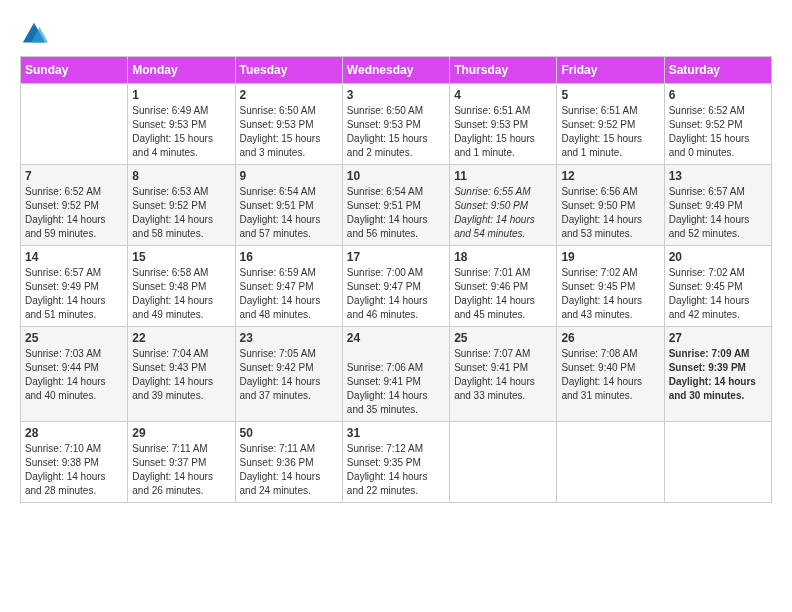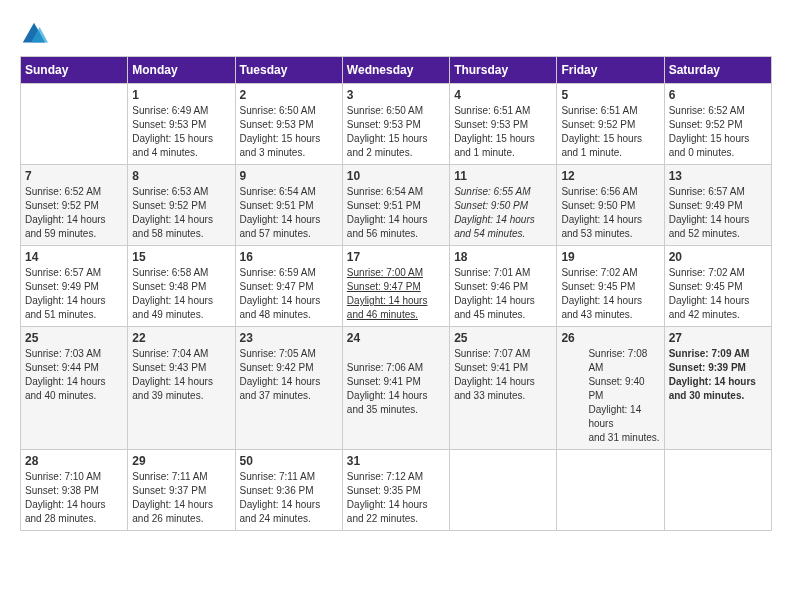--- a/index.html
+++ b/index.html
@@ -46,21 +46,21 @@
     .location-title {
       font-size: 14px;
       color: #555;
     }
     table {
       width: 100%;
       border-collapse: collapse;
       table-layout: fixed;
     }
     thead tr th {
-      background-color: #4c1d95;
+      background-color: #d946ef;
       color: #fff;
       font-size: 12px;
       font-weight: bold;
       padding: 6px 4px;
       text-align: left;
       border: 1px solid #ccc;
     }
     tbody tr td {
       border: 1px solid #ccc;
       vertical-align: top;
@@ -235,21 +235,21 @@
         </td>
         <td>
           <span class="day-number">16</span>
           <div class="cell-content" style="white-space: pre-line;">Sunrise: 6:59 AM
 Sunset: 9:47 PM
 Daylight: 14 hours
 and 48 minutes.</div>
         </td>
         <td>
           <span class="day-number">17</span>
-          <div class="cell-content" style="white-space: pre-line; text-decoration: underline;">Sunrise: 7:00 AM
+          <div class="cell-content" style="white-space: pre-line;">Sunrise: 7:00 AM
 Sunset: 9:47 PM
 Daylight: 14 hours
 and 46 minutes.</div>
         </td>
         <td>
           <span class="day-number">18</span>
           <div class="cell-content" style="white-space: pre-line;">Sunrise: 7:01 AM
 Sunset: 9:46 PM
 Daylight: 14 hours
 and 45 minutes.</div>
@@ -300,21 +300,21 @@
         </td>
         <td>
           <span class="day-number">25</span>
           <div class="cell-content" style="white-space: pre-line;">Sunrise: 7:07 AM
 Sunset: 9:41 PM
 Daylight: 14 hours
 and 33 minutes.</div>
         </td>
         <td>
           <span class="day-number">26</span>
-          <div class="cell-content" style="white-space: pre-line; margin-left: 27px;">Sunrise: 7:08 AM
+          <div class="cell-content" style="white-space: pre-line;">Sunrise: 7:08 AM
 Sunset: 9:40 PM
 Daylight: 14 hours
 and 31 minutes.</div>
         </td>
         <td>
           <span class="day-number">27</span>
           <div class="cell-content" style="white-space: pre-line; font-weight: bold;">Sunrise: 7:09 AM
 Sunset: 9:39 PM
 Daylight: 14 hours
 and 30 minutes.</div>

